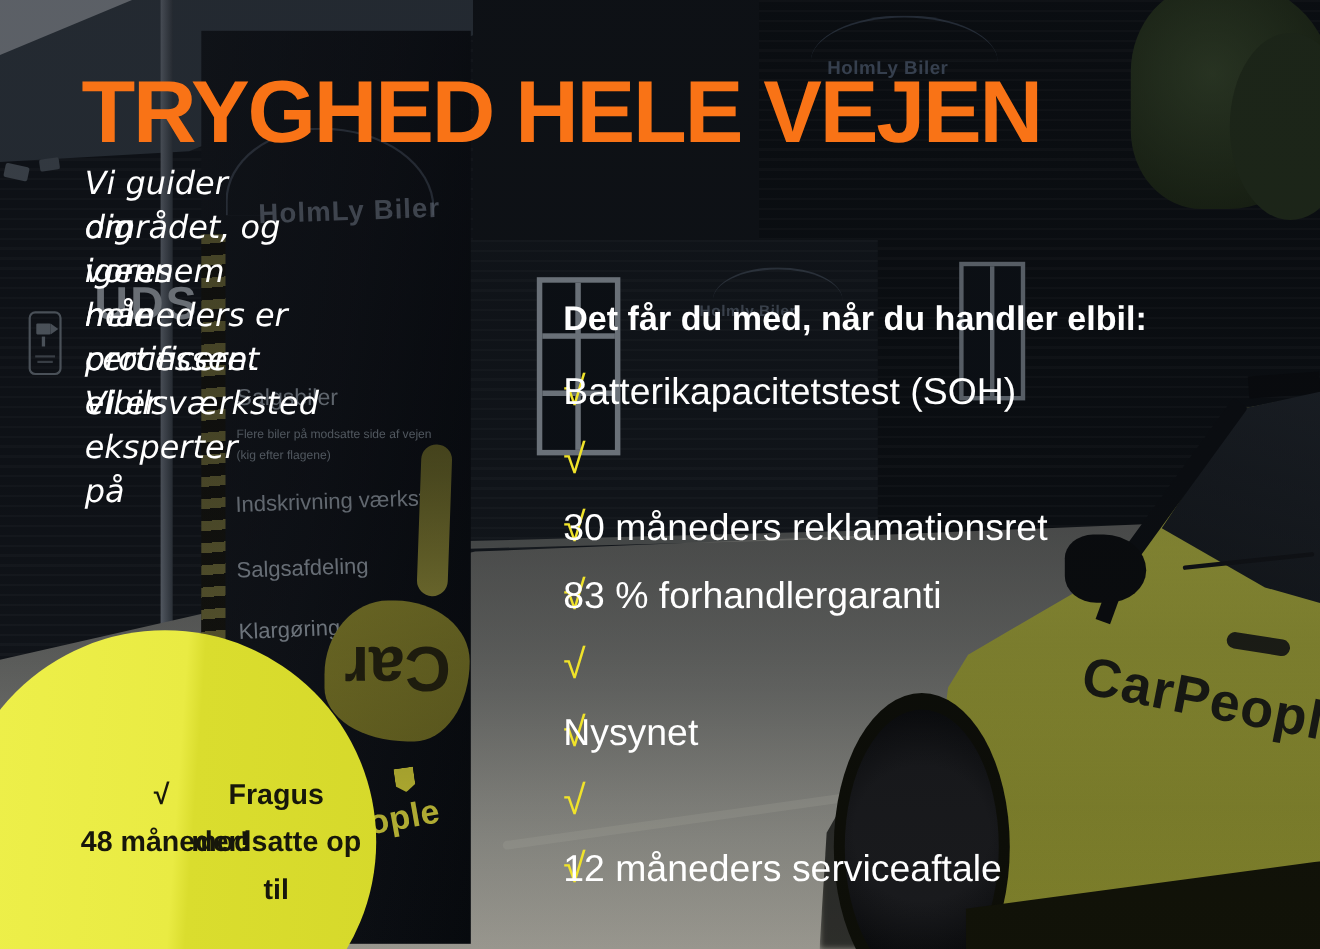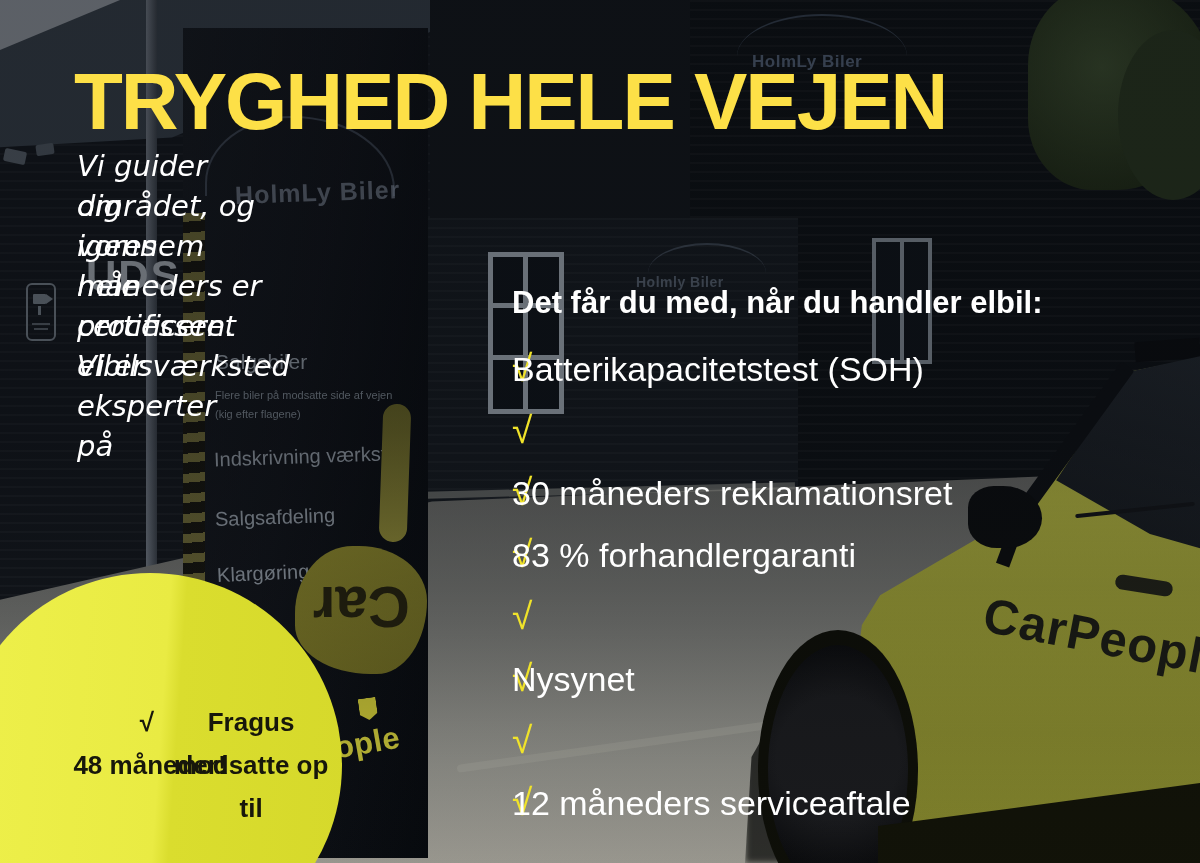--- a/index.html
+++ b/index.html
@@ -104,24 +104,24 @@
     background:linear-gradient(180deg,
       rgba(5,7,11,.42) 0%,
       rgba(5,7,11,.40) 50%,
       rgba(6,8,11,.30) 68%,
       rgba(7,8,10,.16) 84%,
       rgba(8,9,10,.06) 100%);}
 
   
   .content{inset:0;z-index:10;}
   .headline{left:74px;top:62px;margin:0;font-weight:900;font-size:80px;line-height:1;
-            letter-spacing:-2px;color:#fde047;white-space:nowrap;}
+            letter-spacing:-2px;color:#f97316;white-space:nowrap;}
   .subtitle{left:77px;top:146px;margin:0;font-family:"DejaVu Sans",sans-serif;font-style:italic;
             font-size:29px;line-height:40px;color:#fff;}
-  .benefits{left:512px;top:285px;width:660px;}
+  .benefits{left:512px;top:272px;width:660px;}
   .benefits h2{position:static;margin:0 0 30px 0;font-weight:800;font-size:31px;color:#fff;white-space:nowrap;}
   .benefits ul{position:static;margin:0;padding:0;list-style:none;}
   .benefits li{position:static;display:flex;align-items:flex-start;margin:0 0 26px 0;
                font-size:34px;line-height:36px;color:#fff;white-space:nowrap;}
   .chk{position:static;color:#f0e32a;font-size:37px;line-height:36px;margin-right:14px;}
   .badge{left:-42px;top:573px;width:384px;height:384px;border-radius:50%;
          background:linear-gradient(94deg,#eef04b 0%,#e9eb43 52%,#dadd2e 56%,#d6d92b 100%);}
   .badge-text{left:0;right:0;top:128px;text-align:center;color:#17170b;font-weight:700;
               font-size:26px;line-height:43px;}
   .badge-text .l1,.badge-text .l2{position:static;}

